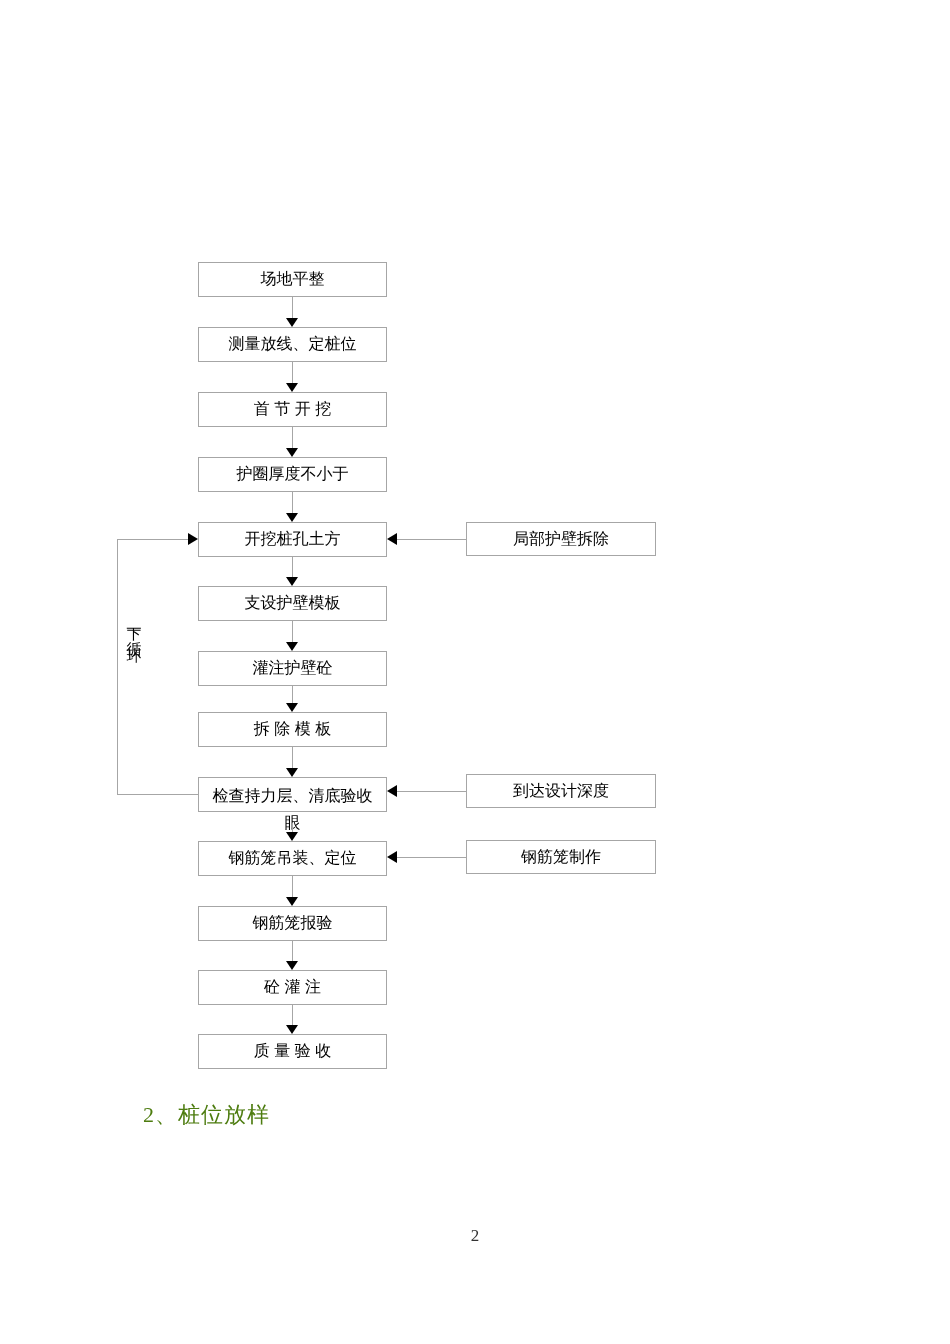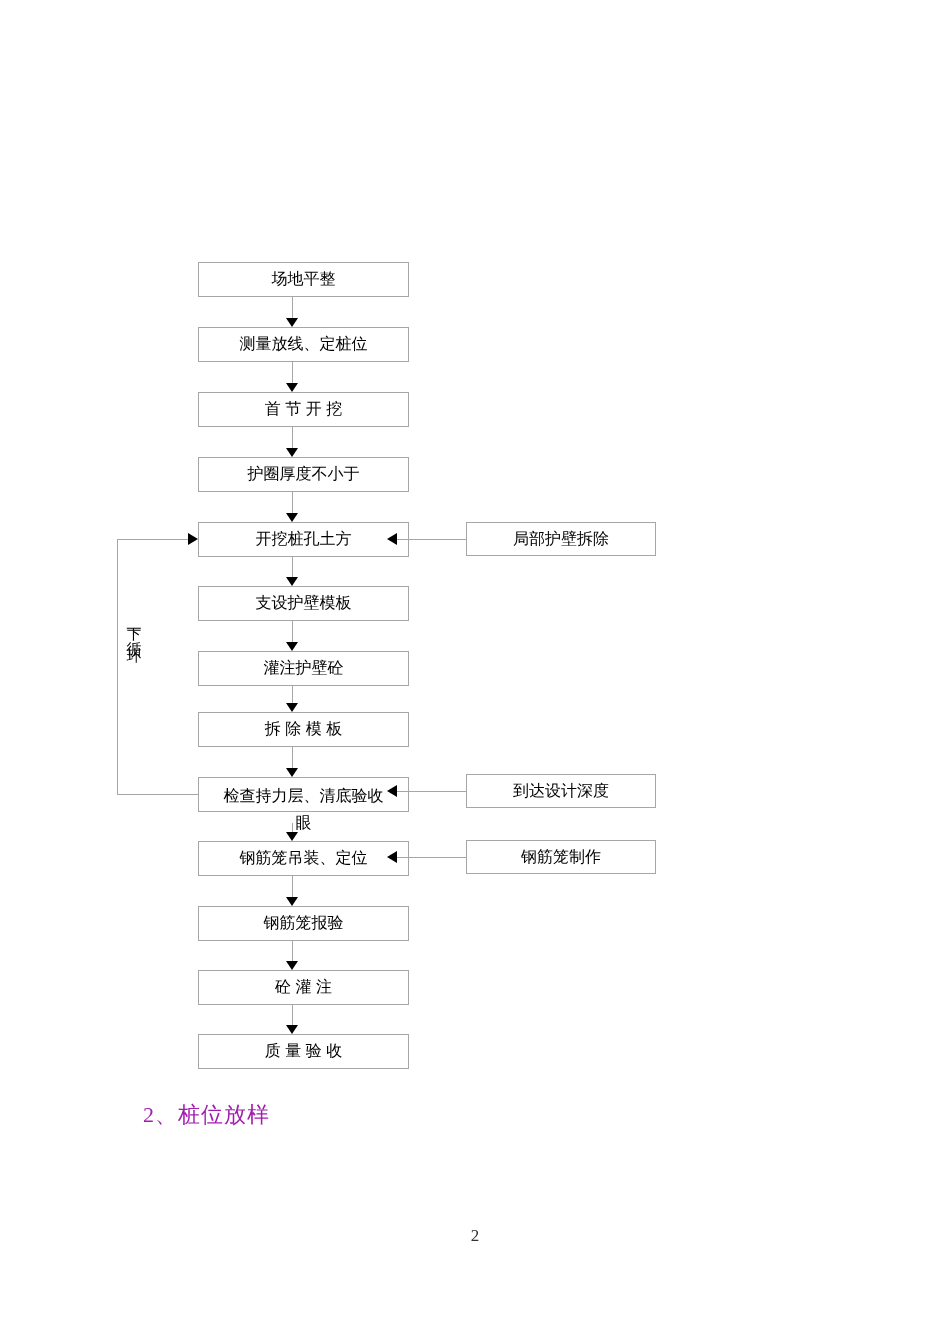--- a/index.html
+++ b/index.html
@@ -3,21 +3,21 @@
 <meta charset="utf-8">
 <style>
   html,body { margin:0; padding:0; background:#e8e8e8; }
   .page {
     position:relative; width:950px; height:1344px; margin:0 auto;
     background:#ffffff; overflow:hidden;
     font-family:"Liberation Serif","DejaVu Serif",serif; color:#000;
   }
   
   .fbox {
-    position:absolute; left:198px; width:211px; height:35px;
+    position:absolute; left:198px; width:189px; height:35px;
     border:1px solid #a6a6a6; background:#fff; box-sizing:border-box;
     display:flex; align-items:center; justify-content:center;
     font-family:"Liberation Sans","DejaVu Sans",sans-serif;
     font-size:16px; color:#000; white-space:pre;
   }
   .sbox { left:466px; width:190px; height:34px; }
   .fbox.wrap {
     display:block; overflow:visible; text-align:center;
     padding-top:4px; line-height:27px; white-space:normal;
   }
@@ -42,21 +42,21 @@
   }
   .loop-label {
     position:absolute; left:124px; top:616px;
     writing-mode:vertical-rl; text-orientation:upright;
     font-family:"Liberation Serif","DejaVu Serif",serif;
     font-size:15px; letter-spacing:7px; color:#000;
   }
   
   .heading {
     position:absolute; left:143px; top:1100px;
-    font-size:22px; color:#a21caf; letter-spacing:1px;
+    font-size:22px; color:#4d7c0f; letter-spacing:1px;
   }
   .body-par {
     position:absolute; left:143px; top:1146px; width:715px;
     font-size:21px; line-height:41px; text-indent:2em;
     text-align:justify; color:#000;
   }
   .page-num {
     position:absolute; left:0; top:1226px; width:950px;
     text-align:center; font-size:17px; color:#333;
   }

